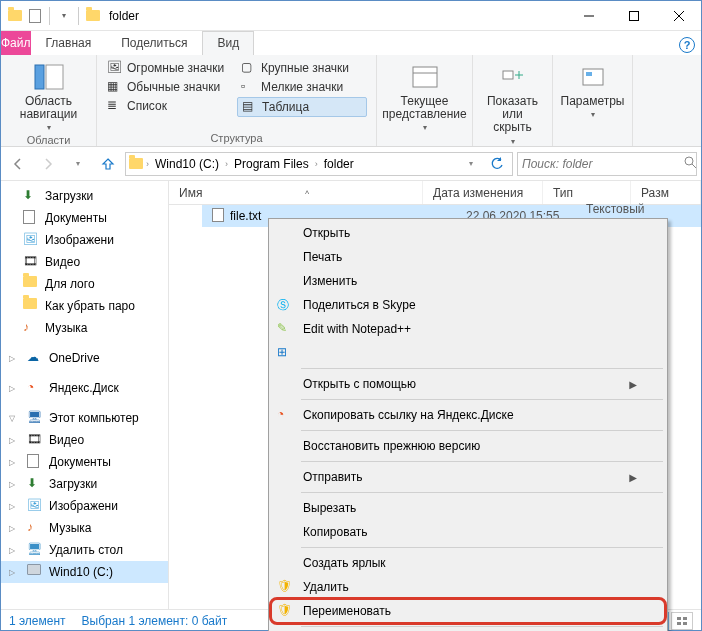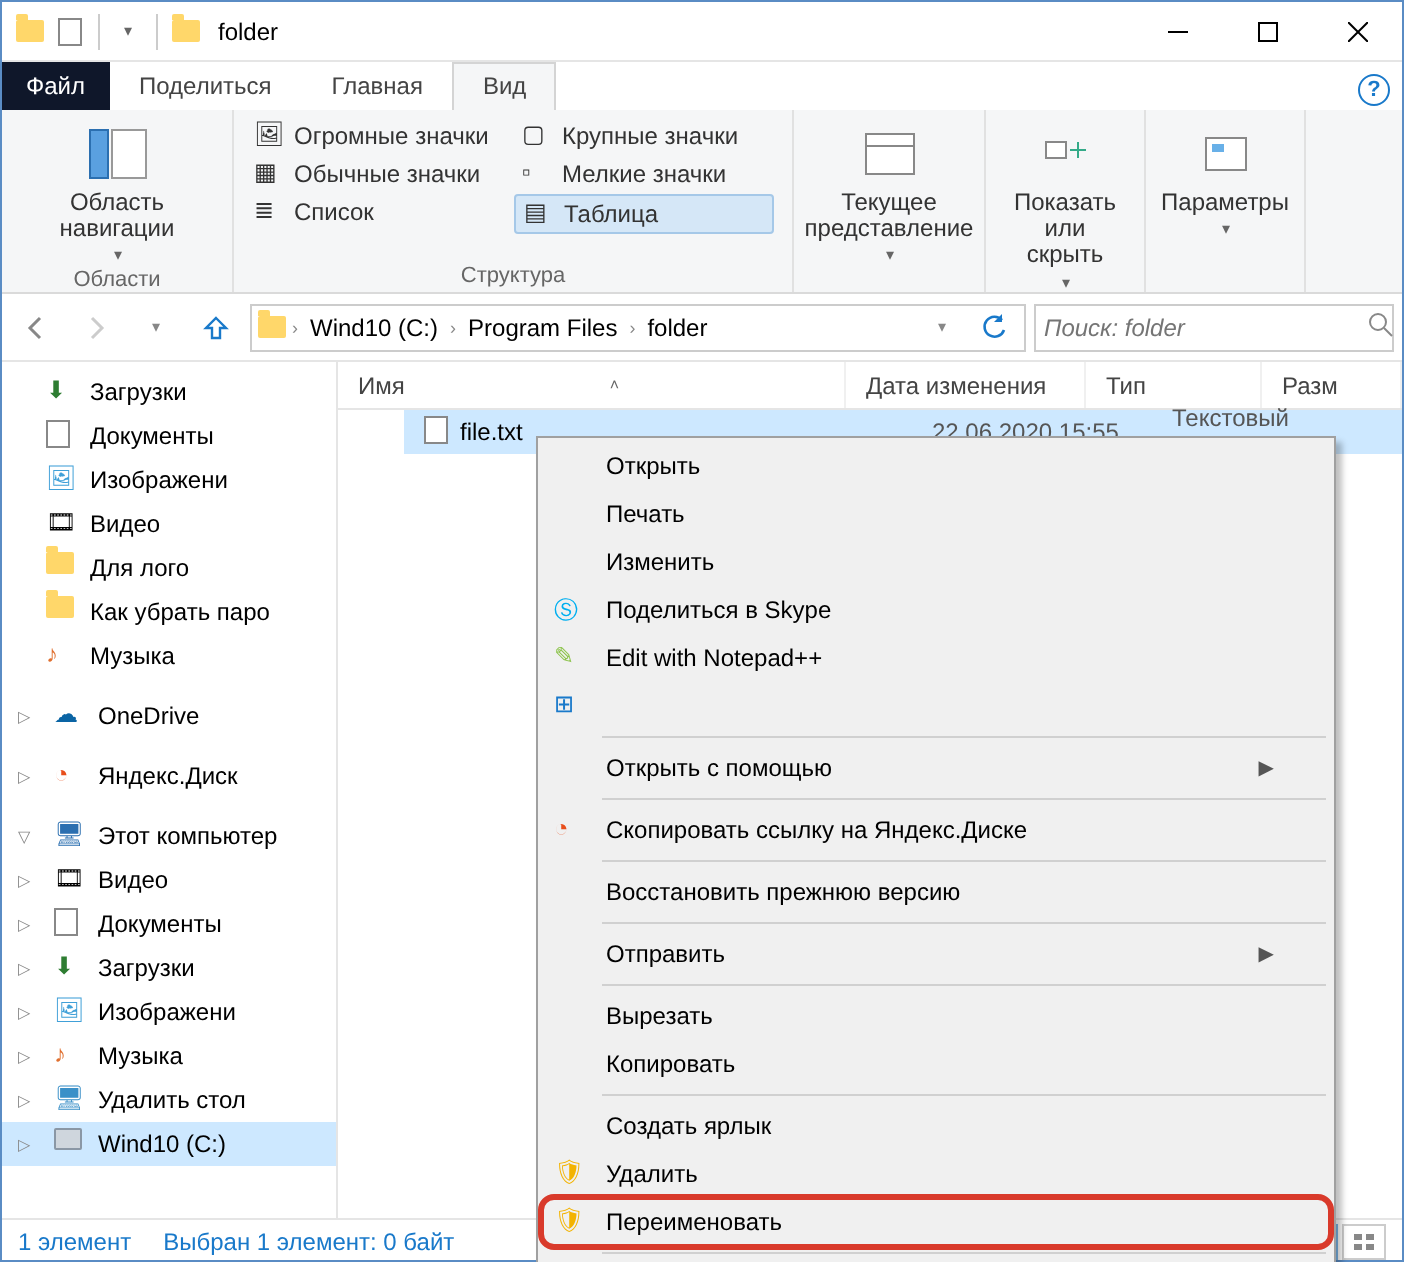--- a/index.html
+++ b/index.html
@@ -10,21 +10,21 @@
 .titlebar-left { display: flex; align-items: center; gap: 4px; padding: 0 6px; }
 .tb-icon { width: 16px; height: 16px; display: inline-flex; align-items: center; justify-content: center; }
 .tb-sep { width: 1px; height: 18px; background: #ccc; margin: 0 2px; }
 .tb-title { margin-left: 4px; color: #000; }
 .titlebar-right { margin-left: auto; display: flex; }
 .win-btn { width: 45px; height: 29px; display: flex; align-items: center; justify-content: center; }
 .win-btn svg { stroke: #000; stroke-width: 1; fill: none; }
 
 
 .tabrow { height: 24px; display: flex; align-items: flex-end; background: #fff; }
-.tab-file { background: #0f172a; color: #fff; padding: 4px 12px; height: 24px; display: flex; align-items: center; }
+.tab-file { background: #ec4899; color: #fff; padding: 4px 0; height: 24px; display: flex; align-items: center; }
 .tab { padding: 4px 14px; height: 24px; border: 1px solid transparent; border-bottom: none; color: #444; }
 .tab.active { border-color: #d4d4d4; background: #f5f6f7; }
 .tab-help { margin-left: auto; width: 24px; height: 24px; display: flex; align-items: center; justify-content: center; color: #1979ca; font-weight: bold; border: 1px solid #1979ca; border-radius: 50%; font-size: 11px; margin-right: 6px; margin-bottom: 2px; width:16px; height:16px; }
 
 
 .ribbon { background: #f5f6f7; border-bottom: 1px solid #dadada; display: flex; height: 92px; }
 .ribbon-group { border-right: 1px solid #e1e1e1; padding: 2px 6px 0; display: flex; flex-direction: column; }
 .ribbon-group-body { flex: 1; display: flex; align-items: flex-start; gap: 4px; padding-top: 2px; }
 .ribbon-group-label { text-align: center; color: #666; font-size: 11px; padding-bottom: 2px; }
 .rb-bigbtn { display: flex; flex-direction: column; align-items: center; gap: 2px; padding: 2px 4px; }
@@ -128,28 +128,28 @@
         <svg width="10" height="10">
           <line x1="0" y1="0" x2="10" y2="10"></line>
           <line x1="10" y1="0" x2="0" y2="10"></line>
         </svg>
       </div>
   </div>
 </div>
 
 <div class="tabrow">
   <div class="tab-file">Файл</div>
+  <div class="tab">Главная</div>
   <div class="tab">Поделиться</div>
-  <div class="tab">Главная</div>
   <div class="tab active">Вид</div>
   <div class="tab-help">?</div>
 </div>
 
 <div class="ribbon">
-  <div class="ribbon-group" style="width:116px;">
+  <div class="ribbon-group" style="width:96px;">
     <div class="ribbon-group-body">
       <div class="rb-bigbtn">
         <span class="big-ic"><svg width="32" height="32">
               <rect x="2" y="4" width="9" height="24" fill="#5aa0e0" stroke="#2b6fb0"></rect>
               <rect x="13" y="4" width="17" height="24" fill="#fff" stroke="#999"></rect>
             </svg></span>
         <span class="lbl">Область навигации</span>
           <span class="drop-caret">▾</span>
       </div>
     </div>

